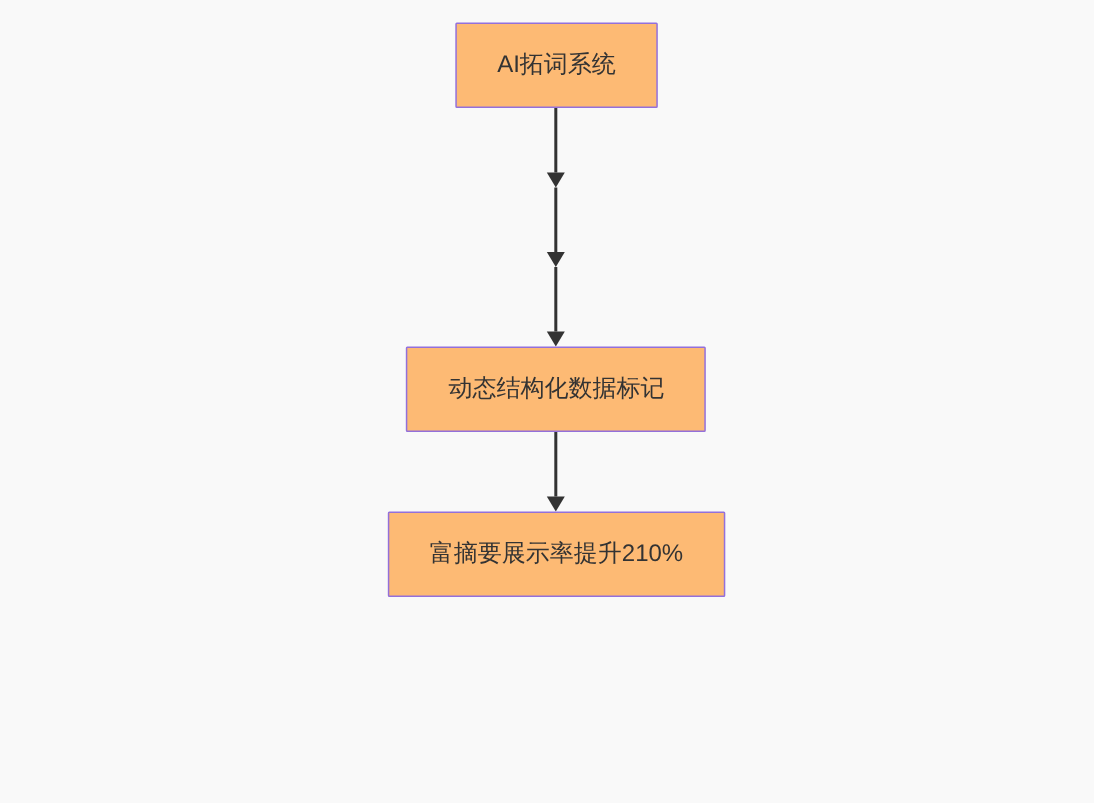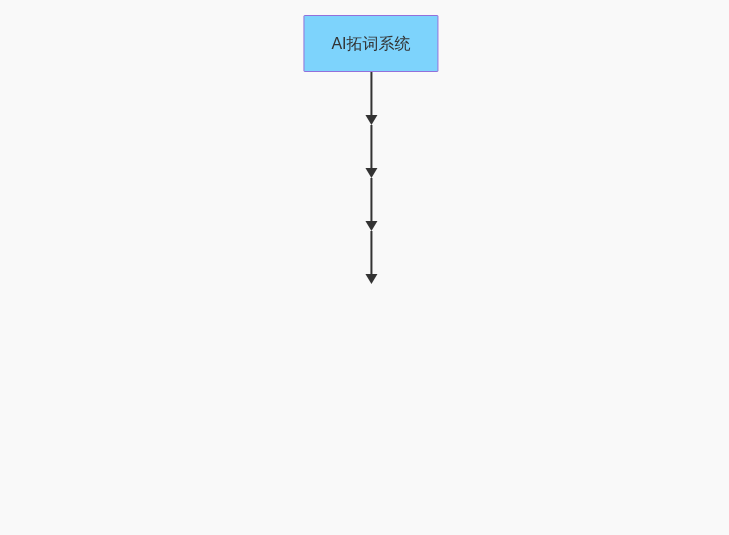--- a/index.html
+++ b/index.html
@@ -23,21 +23,21 @@
   .flow {
     position: absolute;
     left: 371px;
     top: 15px;
     transform: translateX(-50%);
     display: flex;
     flex-direction: column;
     align-items: center;
   }
   .node {
-    background: #7dd3fc;
+    background: #fdba74;
     border: 1px solid #9370DB;
     border-radius: 1px;
     color: #333333;
     font-size: 16px;
     line-height: 19px;
     padding: 18px 27px;
     text-align: center;
     white-space: nowrap;
     box-sizing: border-box;
   }
@@ -83,21 +83,27 @@
       <div class="shaft"></div>
       <div class="head"></div>
     </div>
 
 
     <div class="arrow">
       <div class="shaft"></div>
       <div class="head"></div>
     </div>
 
+    <div class="node">
+      <span>动态结构化数据标记</span>
+    </div>
 
     <div class="arrow">
       <div class="shaft"></div>
       <div class="head"></div>
     </div>
 
+    <div class="node">
+      <span>富摘要展示率提升210%</span>
+    </div>
 
   </div>
 </div>
 
 </body></html>

